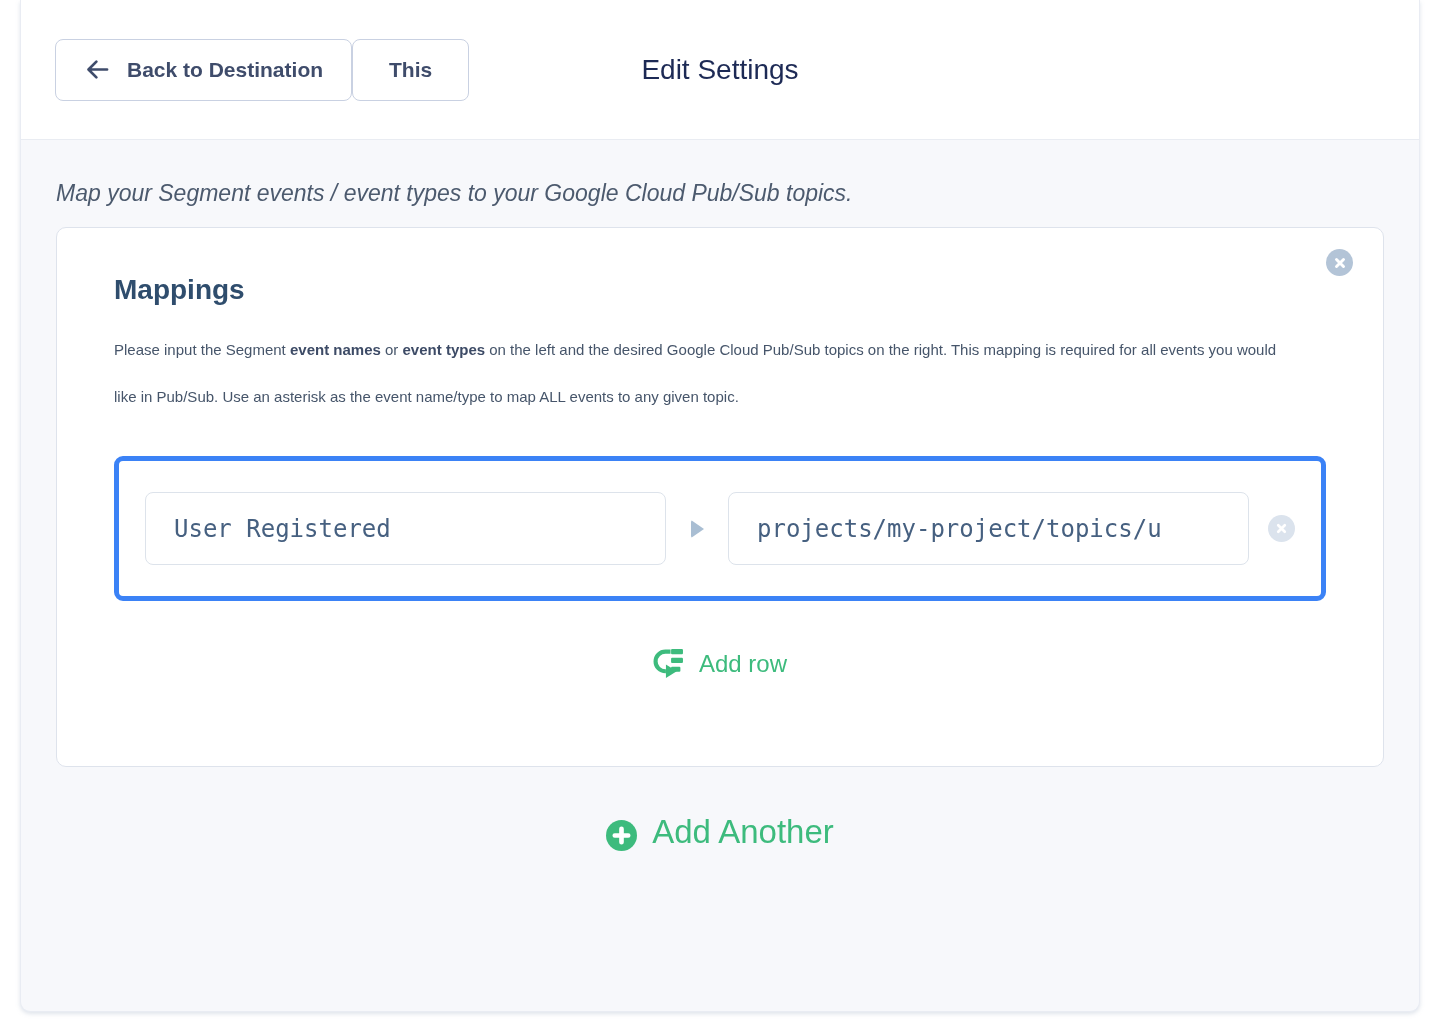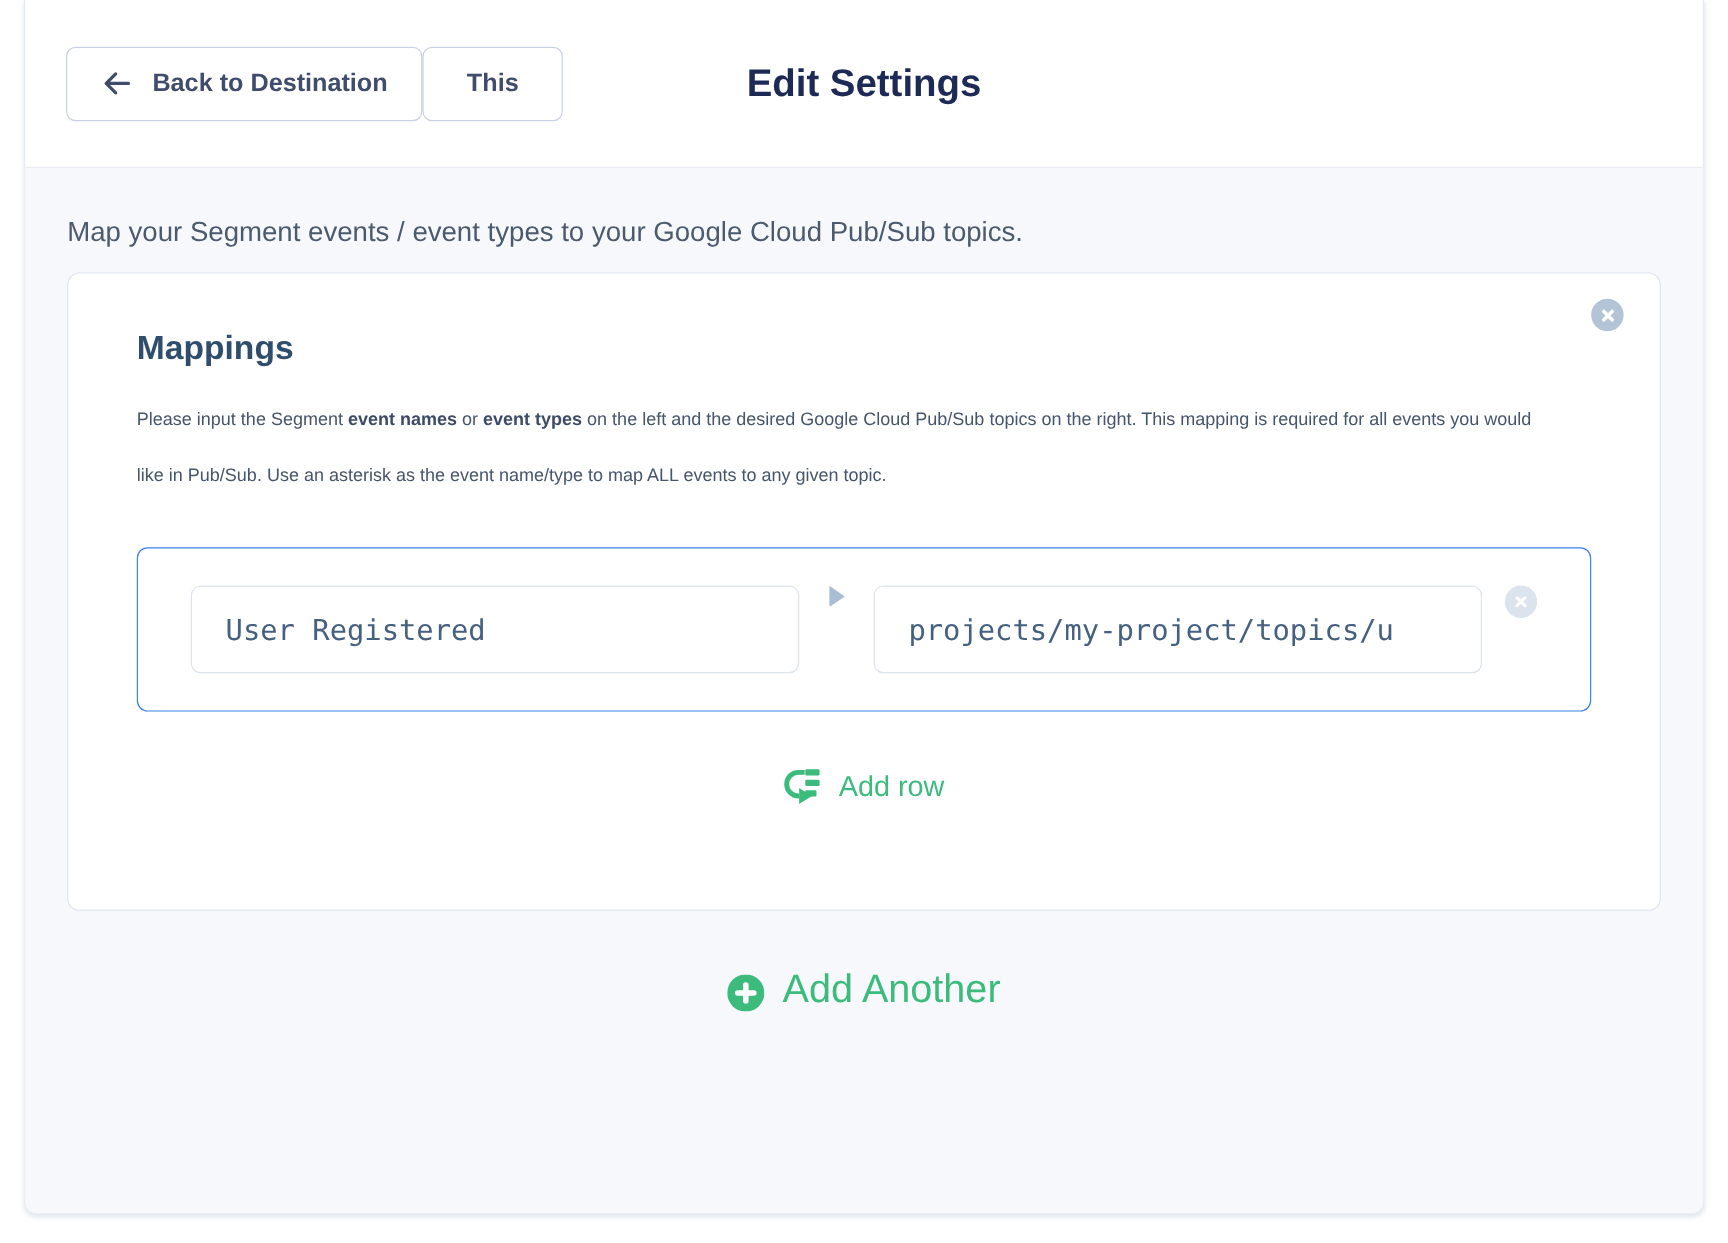--- a/index.html
+++ b/index.html
@@ -47,35 +47,36 @@
     font-size: 21px;
     font-weight: bold;
     color: #3f4c6b;
     cursor: pointer;
   }
   .btn.save { padding: 0 36px; }
   .page-title {
     position: absolute;
     left: 0; right: 0;
     text-align: center;
-    font-size: 32px;
-    font-weight: bold;
+    font-size: 28px;
+    font-weight: normal;
     color: #1d2a55;
     pointer-events: none;
   }
   
   .body {
     flex: 1;
     padding: 38px 35px 0;
   }
   .intro {
     font-size: 23px;
     color: #4c5a6e;
     margin: 0 0 0 0;
     line-height: 30px;
+    font-style: italic;
   }
   
   .card {
     position: relative;
     margin-top: 19px;
     background: #ffffff;
     border: 1px solid #dee3ec;
     border-radius: 10px;
     padding: 46px 57px 88px;
   }
@@ -104,25 +105,25 @@
     margin: 20px 0 0;
     font-size: 15px;
     line-height: 47px;
     color: #46556a;
     max-width: 1170px;
   }
   .card-desc b { color: #3d4b66; }
   
   .mapping-row {
     margin-top: 36px;
-    border: 1px solid #3b82f6;
+    border: 5px solid #3b82f6;
     border-radius: 9px;
-    padding: 31px 44px;
-    display: flex;
-    align-items: flex-start;
+    padding: 31px 26px;
+    display: flex;
+    align-items: center;
   }
   .map-input {
     flex: 1 1 0;
     min-width: 0;
     height: 73px;
     background: #ffffff;
     border: 1px solid #dde3eb;
     border-radius: 8px;
     padding: 0 28px;
     font-family: "DejaVu Sans Mono", "Liberation Mono", monospace;

